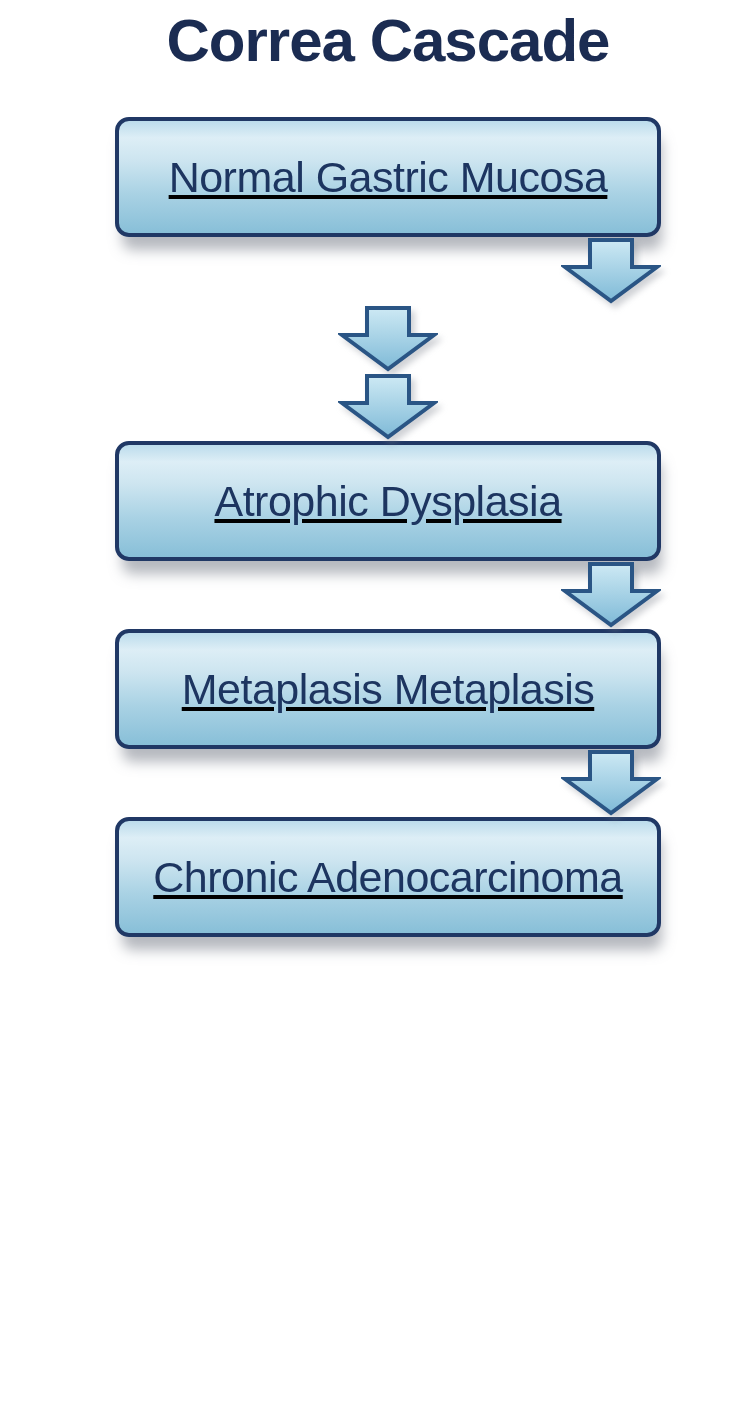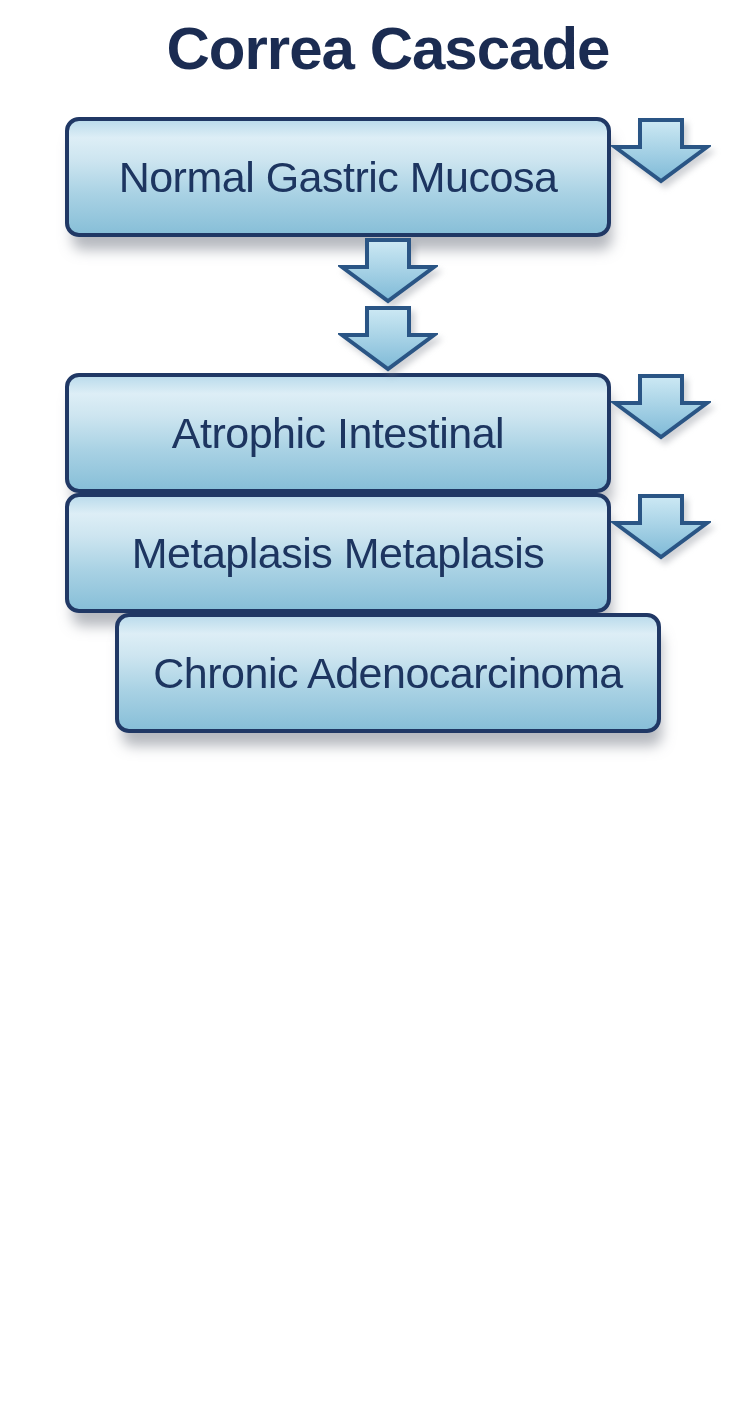--- a/index.html
+++ b/index.html
@@ -9,40 +9,41 @@
     font-family: "Liberation Sans", sans-serif;
     overflow: hidden;
   }
   .canvas {
     position: relative;
     width: 736px; height: 1408px;
     background: var(--bg, #ffffff);
   }
   .title {
     position: absolute;
-    top: 14px; left: 50%;
+    top: 6px; left: 50%;
     transform: translateX(calc(-50% + 20px));
     font-size: 60px;
     font-weight: 700;
     letter-spacing: -1px;
     white-space: nowrap;
     color: var(--title-color, #1b2c52);
   }
   .flow {
     position: absolute;
     top: 117px; left: 115px;
     width: 546px;
     display: flex;
     flex-direction: column;
     align-items: center;
   }
   .step {
     display: flex;
-    flex-direction: row;
-    align-items: flex-start;
+    flex-direction: column;
+    align-items: flex-end;
+    text-decoration: underline;
   }
   .box {
     box-sizing: border-box;
     width: 546px; height: 120px;
     border: 4px solid var(--box-border, #203865);
     border-radius: 14px;
     display: flex;
     align-items: center;
     justify-content: center;
     background: linear-gradient(180deg,
@@ -102,21 +103,21 @@
   </div>
 
   <div class="step">
     <svg class="arrow" width="100" height="66" viewBox="0 0 100 66">
       <polygon class="arrow-shape" points="29,2 71,2 71,29 96,29 50,63 4,29 29,29" fill="url(#arrowGrad)" stroke-width="4" stroke-linejoin="miter"></polygon>
     </svg>
   </div>
 
   <div class="step">
     <div class="box">
-      <span class="box-label">Atrophic Intestinal</span>
+      <span class="box-label">Atrophic Dysplasia</span>
     </div>
     <svg class="arrow" width="100" height="66" viewBox="0 0 100 66">
       <polygon class="arrow-shape" points="29,2 71,2 71,29 96,29 50,63 4,29 29,29" fill="url(#arrowGrad)" stroke-width="4" stroke-linejoin="miter"></polygon>
     </svg>
   </div>
 
   <div class="step">
     <div class="box">
       <span class="box-label">Metaplasis Metaplasis</span>
     </div>

